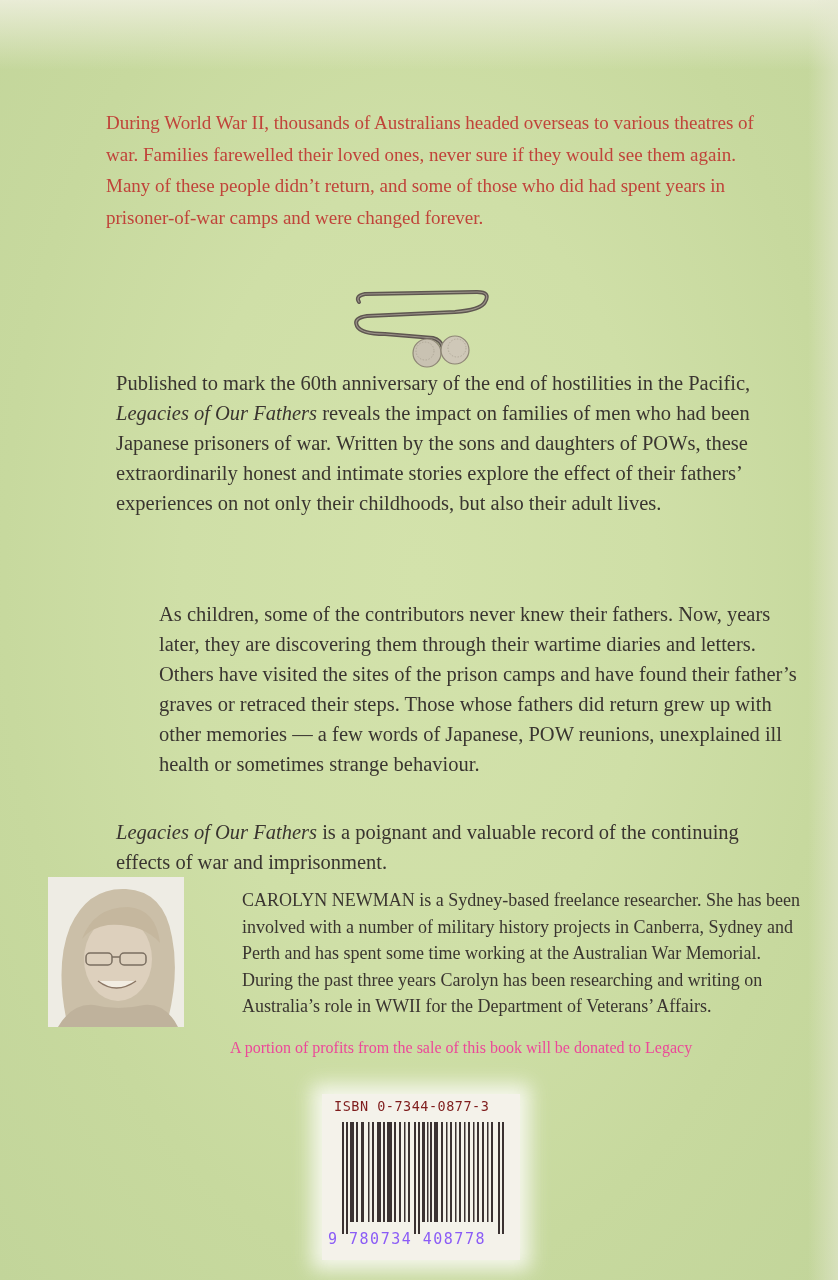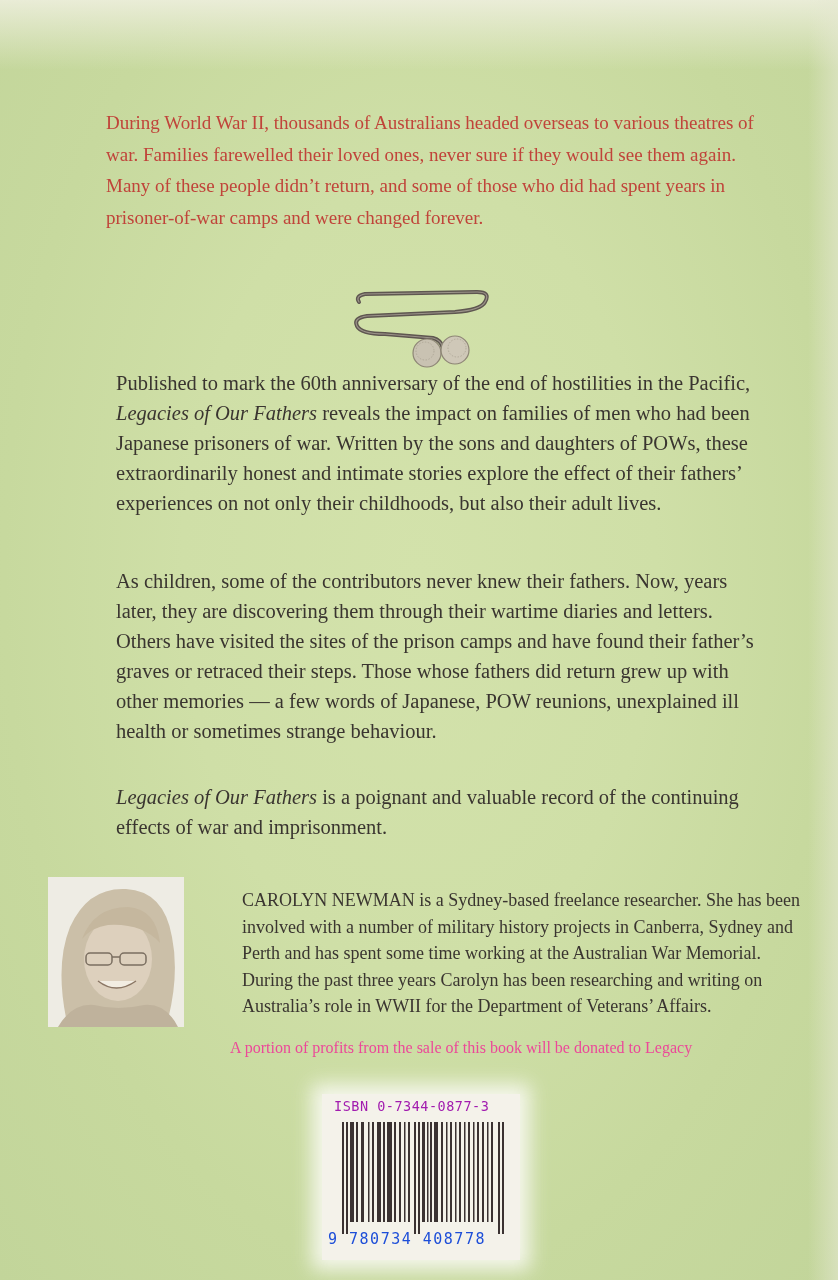--- a/index.html
+++ b/index.html
@@ -20,22 +20,22 @@
     .intro {
       position: absolute; left: 106px; top: 88px; width: 660px;
       color: #c0443a; font-size: 19px; line-height: 31.5px;
     }
     .dogtags { position: absolute; left: 345px; top: 278px; width: 170px; height: 90px; }
     .body-text {
       position: absolute; left: 116px; width: 650px;
       color: #3a3530; font-size: 20.5px; line-height: 30px; margin: 0;
     }
     .p1 { top: 368px; }
-    .p2 { top: 566px; }
-    .p3 { top: 782px; }
+    .p2 { top: 599px; margin-left: 43px; }
+    .p3 { top: 817px; }
     em { font-style: italic; }
     .photo {
       position: absolute; left: 48px; top: 877px; width: 136px; height: 150px;
       background: linear-gradient(#efeee8, #e4e2d8);
       overflow: hidden;
     }
     .bio {
       position: absolute; left: 230px; top: 875px; width: 570px;
       color: #3a3530; font-size: 18px; line-height: 26.5px; margin: 12px;
     }
@@ -44,27 +44,27 @@
       color: #ec4899; font-size: 16px; line-height: 18px;
     }
     .barcode-box {
       position: absolute; left: 322px; top: 1094px; width: 198px; height: 166px;
       background: #f4f2ea;
       box-shadow: 0 0 18px 10px rgba(250,250,244,0.9);
     }
     .isbn-top {
       position: absolute; left: 12px; top: 4px; width: 180px;
       font-family: "DejaVu Sans Mono", "Liberation Mono", monospace;
-      font-size: 13.5px; color: #a21caf; letter-spacing: 0.5px;
+      font-size: 13.5px; color: #7f1d1d; letter-spacing: 0.5px;
     }
     .bars { position: absolute; left: 20px; top: 28px; width: 164px; height: 112px; }
     .isbn-bottom {
       position: absolute; left: 6px; top: 136px; width: 186px;
       font-family: "DejaVu Sans Mono", "Liberation Mono", monospace;
-      font-size: 15px; color: #1d4ed8; letter-spacing: 1.5px;
+      font-size: 15px; color: #8b5cf6; letter-spacing: 1.5px;
       background: transparent;
     }
   </style>
 </head>
 <body>
 
 <div class="top-fade"></div>
 <div class="right-fade"></div>
 
 <p class="intro">During World War II, thousands of Australians headed overseas to various theatres of war. Families farewelled their loved ones, never sure if they would see them again. Many of these people didn’t return, and some of those who did had spent years in prisoner-of-war camps and were changed forever.</p>

